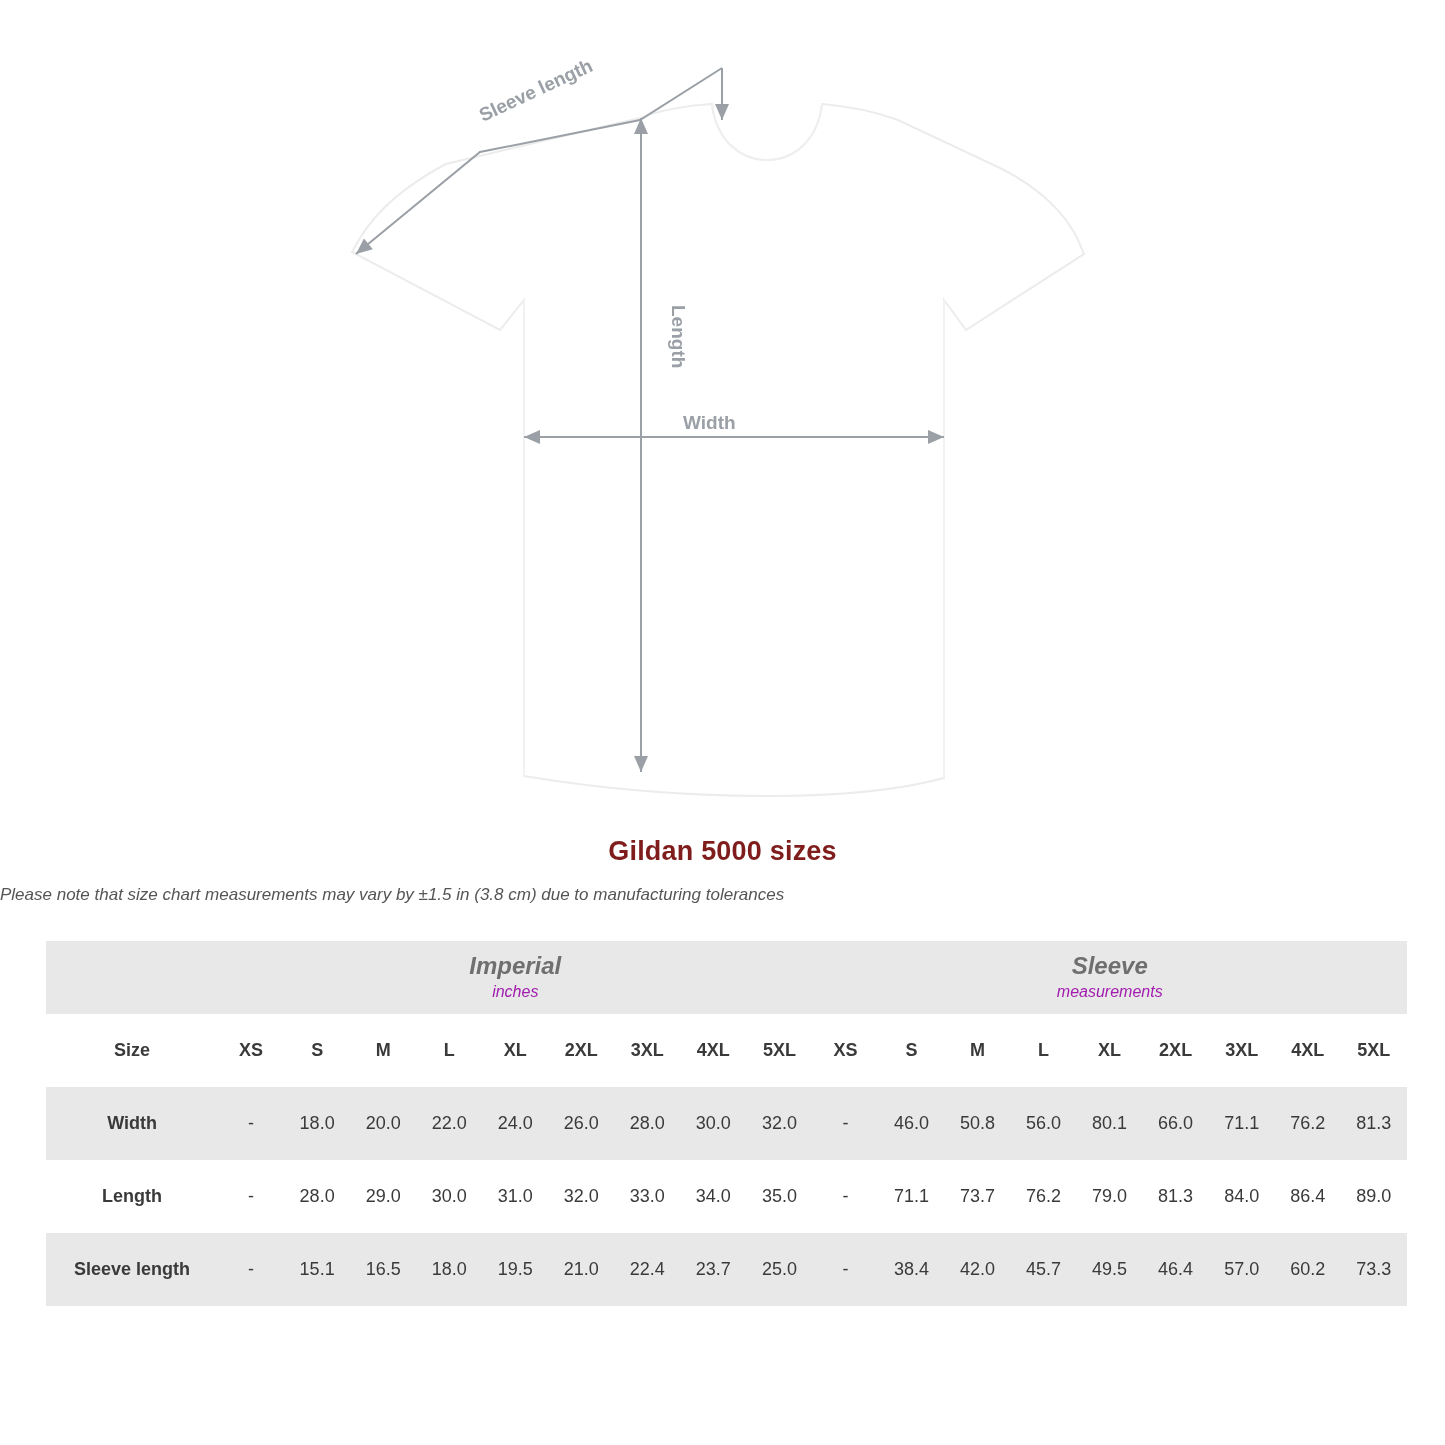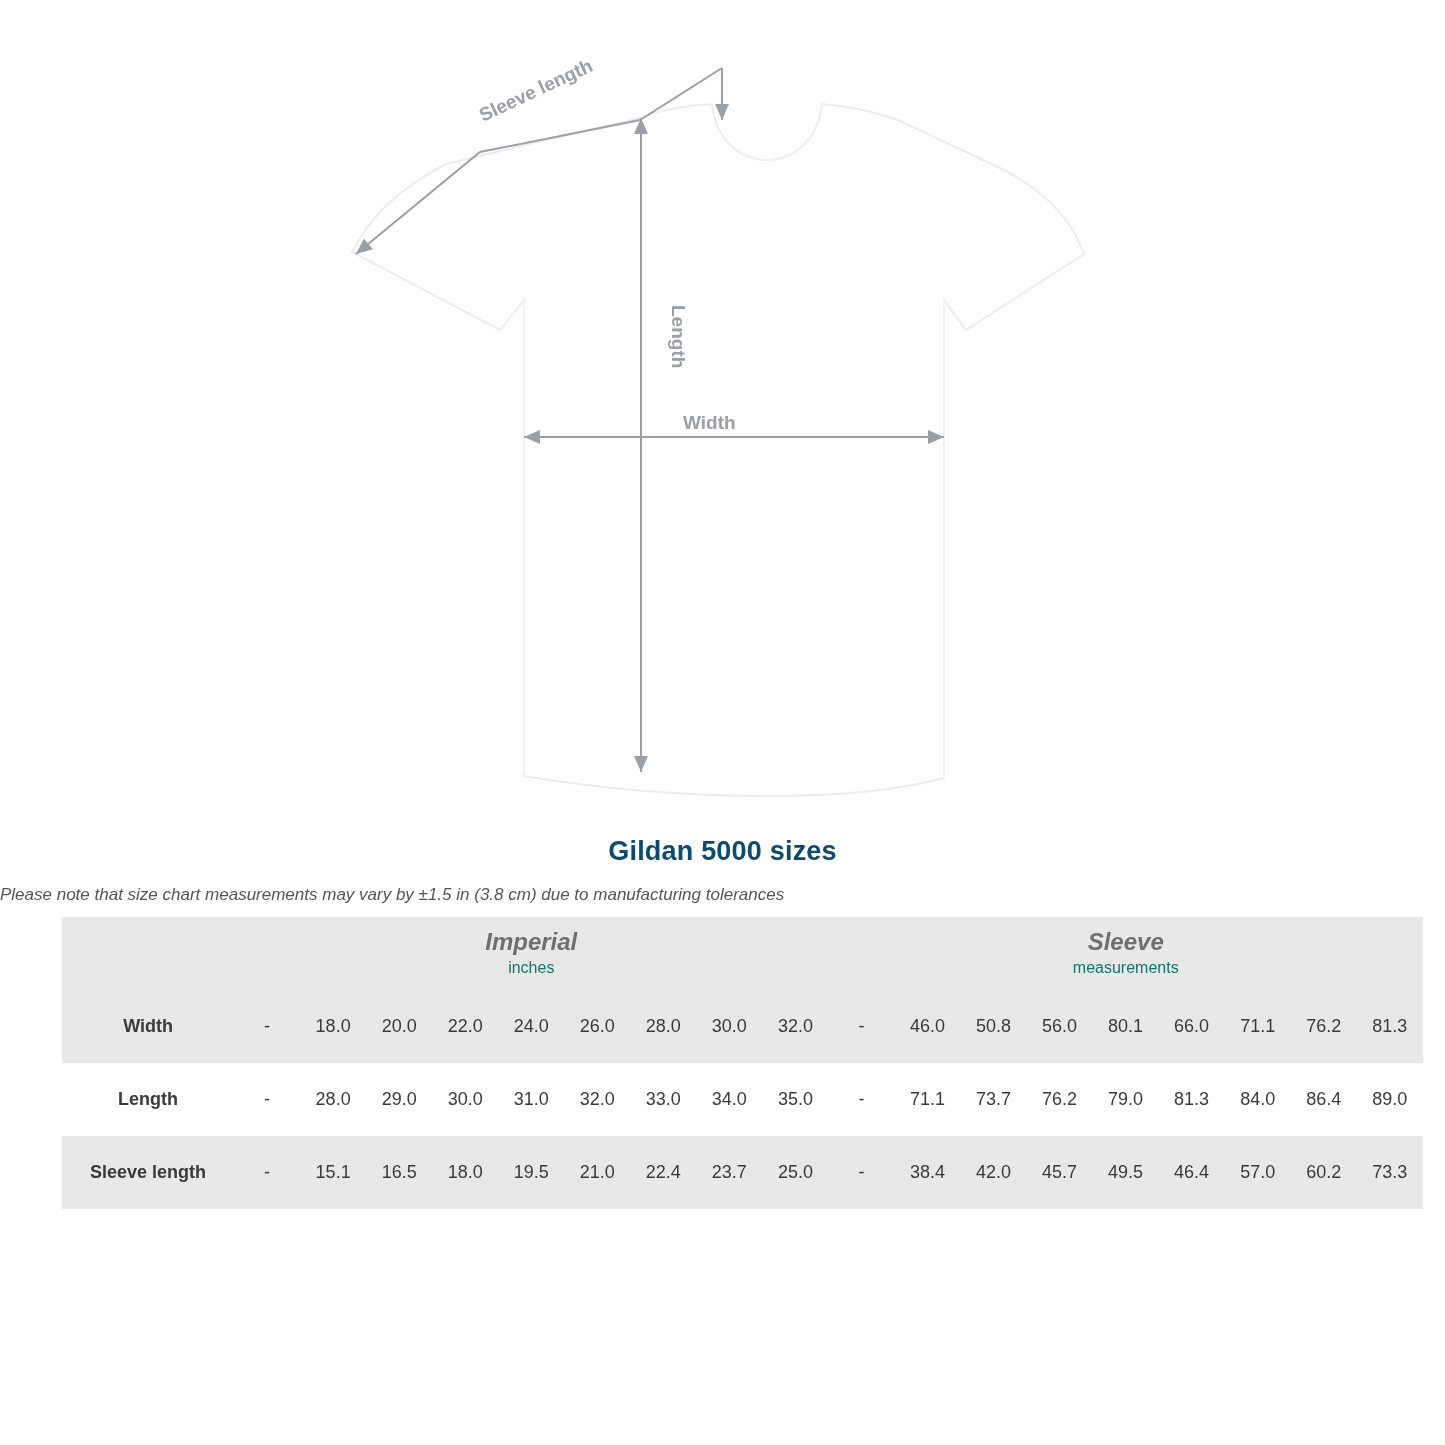--- a/index.html
+++ b/index.html
@@ -30,35 +30,35 @@
     position: absolute;
     left: 0;
     top: 0;
   }
 
   
   .chart-title {
     text-align: center;
     font-size: 27px;
     font-weight: bold;
-    color: #0c4a6e;
+    color: #7f1d1d;
     margin: 16px 0 0 0;
     letter-spacing: 0.2px;
   }
   .chart-note {
     font-size: 17px;
     font-style: italic;
     color: #555555;
     margin: 18px 0 0 0;
   }
 
   
   .table-wrap {
-    margin-top: 12px;
-    padding: 0 62px;
+    margin-top: 36px;
+    padding: 0 46px;
     box-sizing: border-box;
   }
   table.size-table {
     border-collapse: collapse;
     width: 1361px;
     table-layout: fixed;
   }
   table.size-table td, table.size-table th {
     border: 0;
     text-align: center;
@@ -74,21 +74,22 @@
   }
   .unit-title {
     font-size: 24px;
     font-weight: bold;
     font-style: italic;
     color: #6f6f6f;
     line-height: 1.25;
   }
   .unit-sub {
     font-size: 16px;
-    color: #0f766e;
+    font-style: italic;
+    color: #a21caf;
     line-height: 1.4;
   }
   .row-head-cell {
     font-weight: bold;
     font-size: 19px;
     color: #2f2f2f;
   }
   .col-head-cell {
     font-weight: bold;
     font-size: 19px;
@@ -194,20 +195,41 @@
           <td colspan="9">
             <div class="unit-title">Imperial</div>
             <div class="unit-sub">inches</div>
           </td>
           <td colspan="9">
             <div class="unit-title">Sleeve</div>
             <div class="unit-sub">measurements</div>
           </td>
         </tr>
 
+        <tr class="plain">
+          <td class="row-head-cell">Size</td>
+          <td class="col-head-cell">XS</td>
+          <td class="col-head-cell">S</td>
+          <td class="col-head-cell">M</td>
+          <td class="col-head-cell">L</td>
+          <td class="col-head-cell">XL</td>
+          <td class="col-head-cell">2XL</td>
+          <td class="col-head-cell">3XL</td>
+          <td class="col-head-cell">4XL</td>
+          <td class="col-head-cell">5XL</td>
+          <td class="col-head-cell">XS</td>
+          <td class="col-head-cell">S</td>
+          <td class="col-head-cell">M</td>
+          <td class="col-head-cell">L</td>
+          <td class="col-head-cell">XL</td>
+          <td class="col-head-cell">2XL</td>
+          <td class="col-head-cell">3XL</td>
+          <td class="col-head-cell">4XL</td>
+          <td class="col-head-cell">5XL</td>
+        </tr>
 
         <tr class="shaded">
           <td class="row-head-cell">Width</td>
           <td>-</td>
           <td>18.0</td>
           <td>20.0</td>
           <td>22.0</td>
           <td>24.0</td>
           <td>26.0</td>
           <td>28.0</td>

